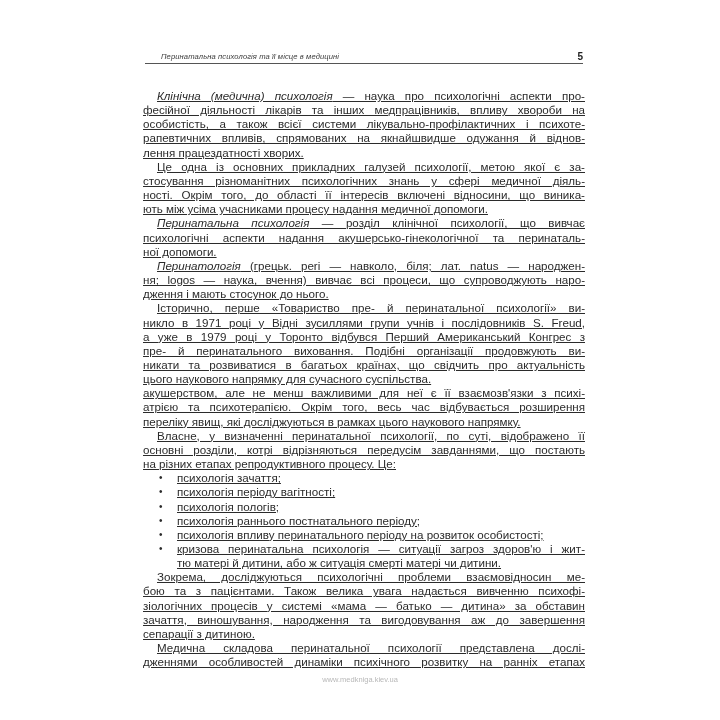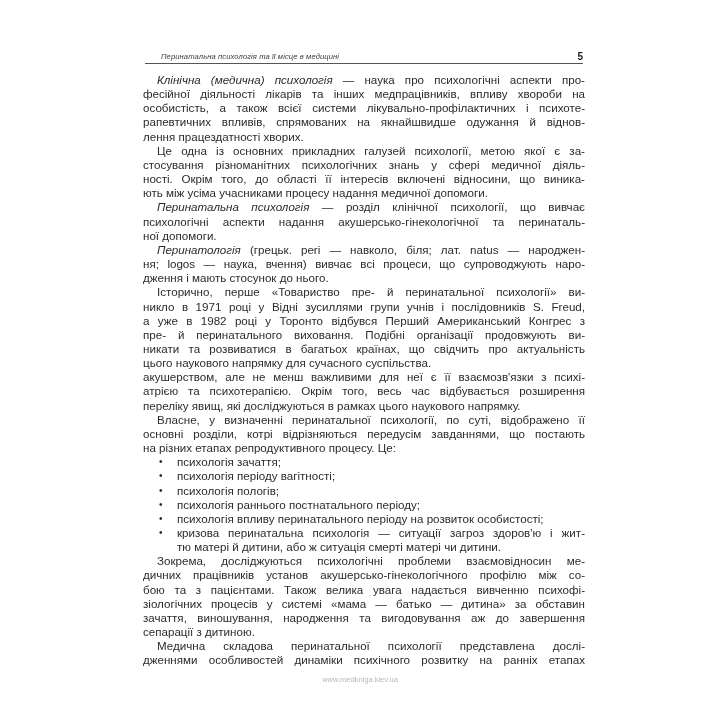--- a/index.html
+++ b/index.html
@@ -43,26 +43,27 @@
       position: absolute;
       right: 0;
       bottom: 1px;
       font-size: 10px;
       font-weight: bold;
       color: #222;
     }
     .body-text {
       position: absolute;
       left: 143px;
-      top: 73px;
+      top: 89px;
       width: 442px;
       font-size: 11.6px;
       line-height: 14.15px;
       text-align: justify;
       color: #2b2b2b;
+      text-decoration: underline;
     }
     .para {
       margin: 0;
       text-indent: 14px;
       text-align: justify;
       -webkit-hyphens: none;
       hyphens: none;
     }
     .para .line {
       display: block;
@@ -137,21 +138,21 @@
         <span class="line last"><span>ної допомоги.</span></span>
       </div>
       <div class="para">
         <span class="line first"><em>Перинатологія</em><span> (грецьк. peri — навколо, біля; лат. natus — народжен-</span></span>
         <span class="line"><span>ня; logos — наука, вчення) вивчає всі процеси, що супроводжують наро-</span></span>
         <span class="line last"><span>дження і мають стосунок до нього.</span></span>
       </div>
       <div class="para">
         <span class="line first"><span>Історично, перше «Товариство пре- й перинатальної психології» ви-</span></span>
         <span class="line"><span>никло в 1971 році у Відні зусиллями групи учнів і послідовників S. Freud,</span></span>
-        <span class="line"><span>а уже в 1982 році у Торонто відбувся Перший Американський Конгрес з</span></span>
+        <span class="line"><span>а уже в 1979 році у Торонто відбувся Перший Американський Конгрес з</span></span>
         <span class="line"><span>пре- й перинатального виховання. Подібні організації продовжують ви-</span></span>
         <span class="line"><span>никати та розвиватися в багатьох країнах, що свідчить про актуальність</span></span>
         <span class="line last"><span>цього наукового напрямку для сучасного суспільства.</span></span>
       </div>
       <div class="para">
         <span class="line"><span>акушерством, але не менш важливими для неї є її взаємозв'язки з психі-</span></span>
         <span class="line"><span>атрією та психотерапією. Окрім того, весь час відбувається розширення</span></span>
         <span class="line last"><span>переліку явищ, які досліджуються в рамках цього наукового напрямку.</span></span>
       </div>
       <div class="para">
@@ -181,21 +182,20 @@
           <span class="line last">психологія впливу перинатального періоду на розвиток особистості;</span>
         </li>
         <li>
           <span class="bullet">•</span>
           <span class="line">кризова перинатальна психологія — ситуації загроз здоров'ю і жит-</span>
           <span class="line last">тю матері й дитини, або ж ситуація смерті матері чи дитини.</span>
         </li>
       </ul>
       <div class="para">
         <span class="line first"><span>Зокрема, досліджуються психологічні проблеми взаємовідносин ме-</span></span>
-        <span class="line"><span>дичних працівників установ акушерсько-гінекологічного профілю між со-</span></span>
         <span class="line"><span>бою та з пацієнтами. Також велика увага надається вивченню психофі-</span></span>
         <span class="line"><span>зіологічних процесів у системі «мама — батько — дитина» за обставин</span></span>
         <span class="line"><span>зачаття, виношування, народження та вигодовування аж до завершення</span></span>
         <span class="line last"><span>сепарації з дитиною.</span></span>
       </div>
       <div class="para">
         <span class="line first"><span>Медична складова перинатальної психології представлена дослі-</span></span>
         <span class="line"><span>дженнями особливостей динаміки психічного розвитку на ранніх етапах</span></span>
       </div>
     </div>

